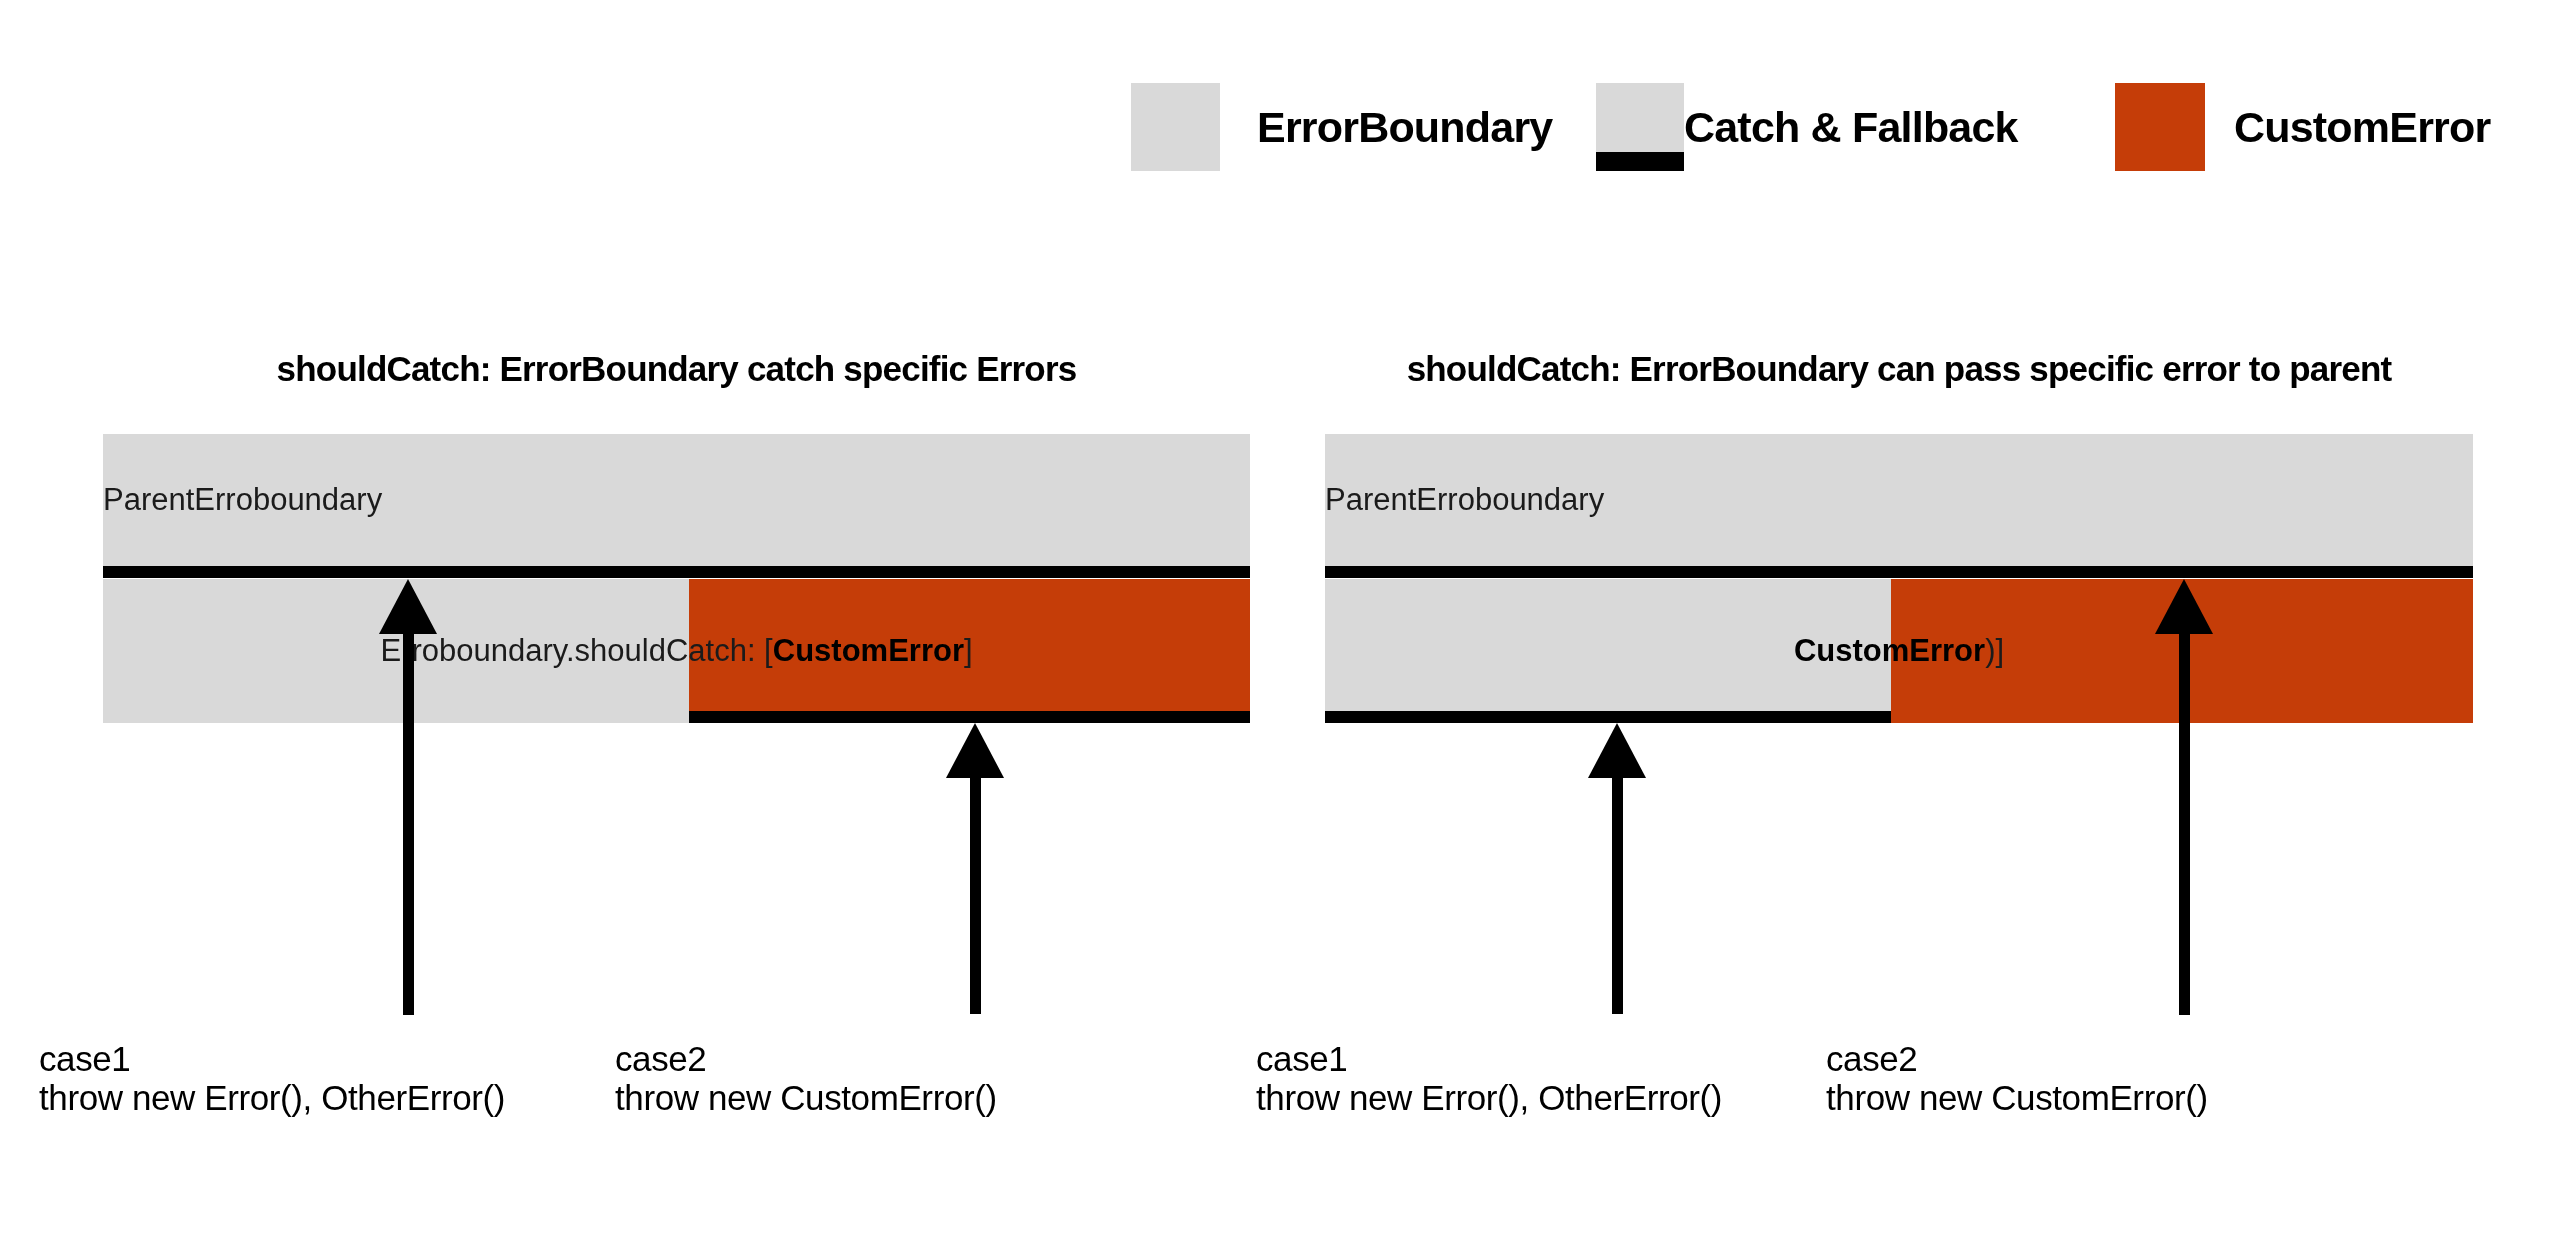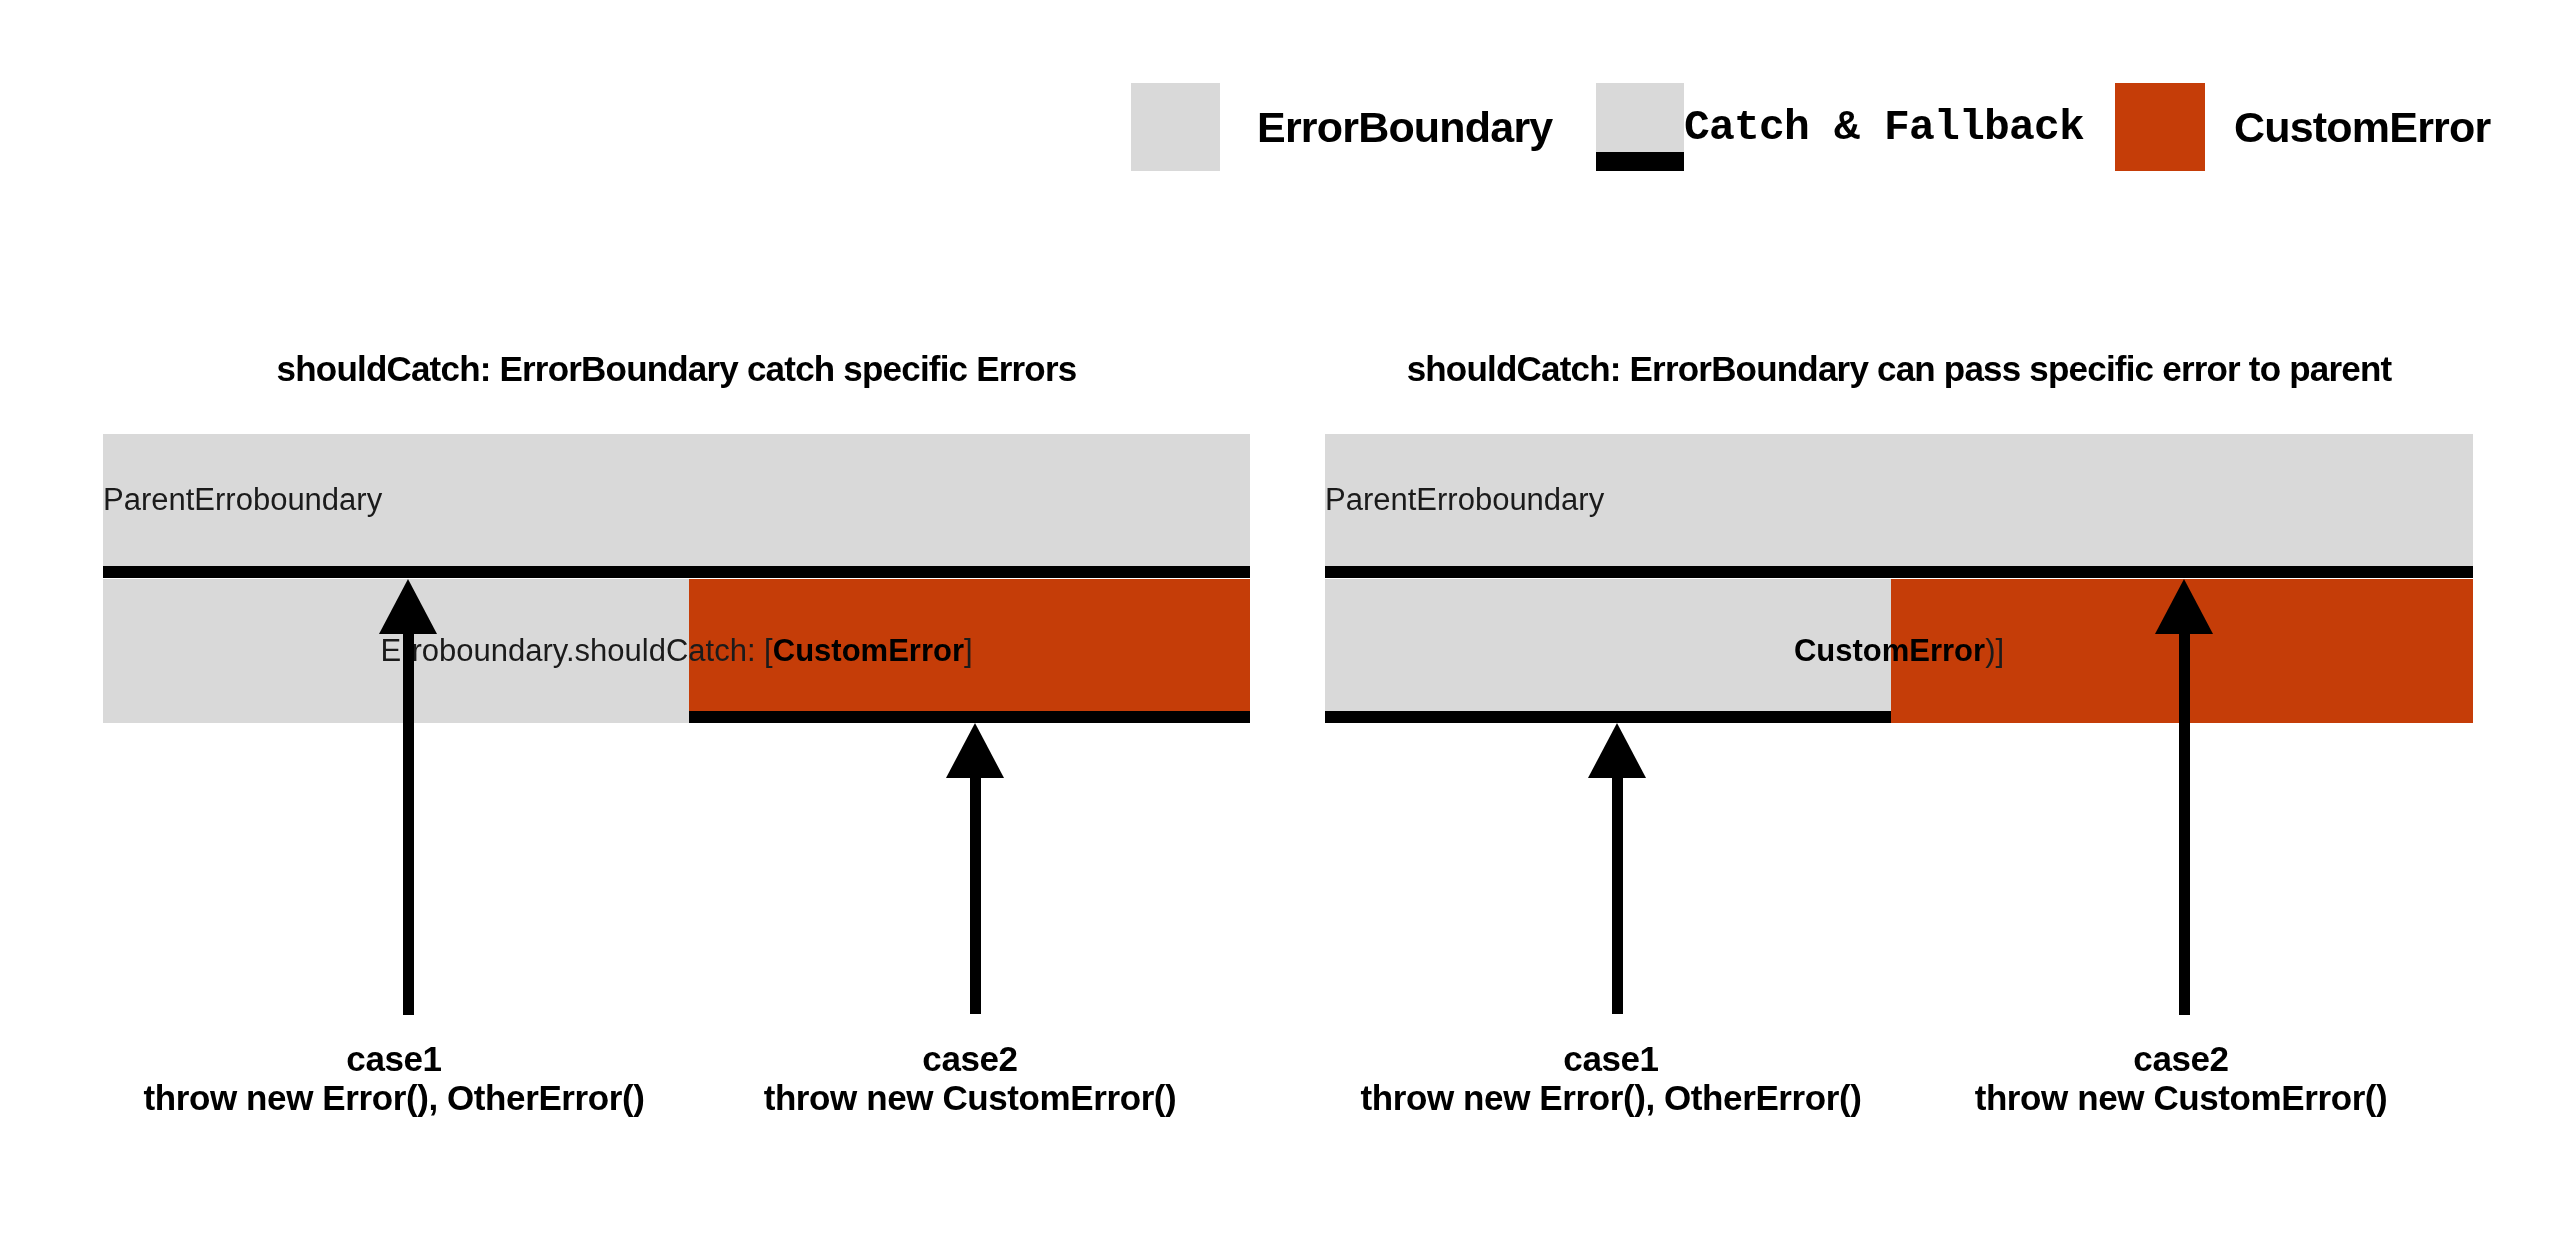--- a/index.html
+++ b/index.html
@@ -43,34 +43,34 @@
   
   .arrow{position:absolute;z-index:3;}
   .arrow-head{position:absolute;left:-29px;top:0;width:0;height:0;
     border-left:29px solid transparent;border-right:29px solid transparent;
     border-bottom:55px solid var(--catch-black);}
   .arrow-shaft{position:absolute;left:-4.7px;top:50px;width:10.3px;background:var(--catch-black);}
   .arrow.tall{top:579px;}  .arrow.tall  .arrow-shaft{height:386px;}
   .arrow.short{top:723px;} .arrow.short .arrow-shaft{height:241px;}
 
   
-  .case-label{position:absolute;top:1039px;width:710px;text-align:center;
-    font-weight:700;font-size:35px;line-height:39px;letter-spacing:-0.4px;color:#000;white-space:nowrap;}
+  .case-label{position:absolute;top:1039px;width:710px;text-align:left;
+    font-weight:400;font-size:35px;line-height:39px;letter-spacing:-0.4px;color:#000;white-space:nowrap;}
 </style>
 </head>
 <body>
 
 <div class="canvas">
 
   <div>
     <div class="legend-swatch gray" style="left:1131px;width:89px;"></div>
     <div class="legend-label" style="left:1257px;">ErrorBoundary</div>
 
     <div class="legend-swatch gray-catch" style="left:1596px;width:88px;"></div>
-    <div class="legend-label" style="left:1684px;font-family:Liberation Mono, monospace;">Catch &amp; Fallback</div>
+    <div class="legend-label" style="left:1684px;">Catch &amp; Fallback</div>
 
     <div class="legend-swatch orange" style="left:2115px;width:90px;"></div>
     <div class="legend-label" style="left:2234px;">CustomError</div>
   </div>
 
   <section class="diagram" style="left:103px;width:1147px;">
     <h2 class="diagram-title">shouldCatch: ErrorBoundary catch specific Errors</h2>
 
     <div class="bar-parent">
       <span class="bar-parent-label">ParentErroboundary</span>

